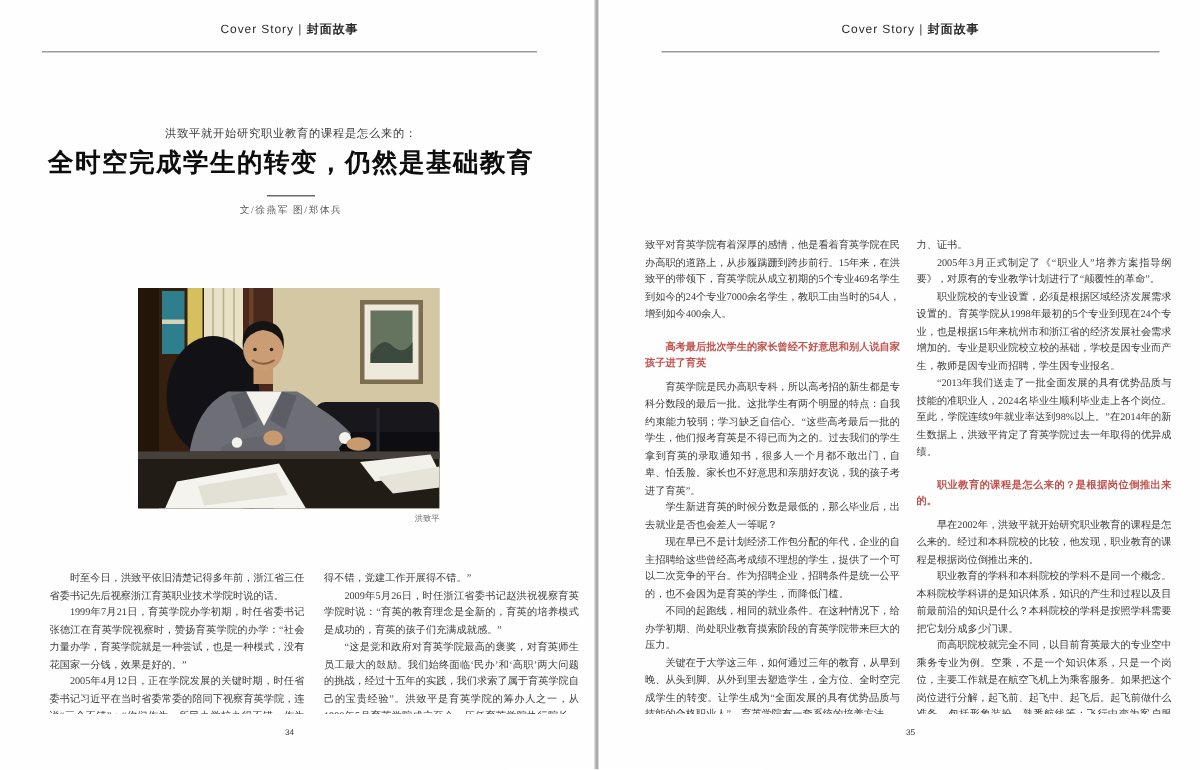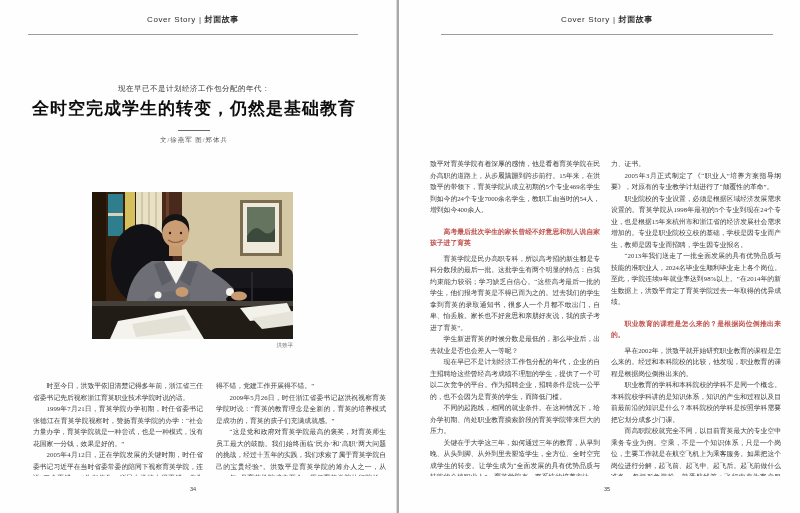--- a/index.html
+++ b/index.html
@@ -59,21 +59,21 @@
   </div>
   <div class="header-rule hr-left"></div>
 
   <div class="page-header ph-right">
     <span>Cover Story</span><span class="sep">|</span><span class="cn">封面故事</span>
   </div>
   <div class="header-rule hr-right"></div>
 
   <div class="spine"></div>
 
-  <div class="kicker">现在早已不是计划经济工作包分配的年代：</div>
+  <div class="kicker">洪致平就开始研究职业教育的课程是怎么来的：</div>
   <div class="article-title">全时空完成学生的转变，仍然是基础教育</div>
   <div class="title-divider"></div>
   <div class="byline">文/徐燕军  图/郑体兵</div>
 
   <div class="photo">
     <svg width="201" height="147" viewBox="0 0 201 147" xmlns="http://www.w3.org/2000/svg">
 
       <rect width="201" height="147" fill="#cfc19d"></rect>
       <rect x="90" width="111" height="147" fill="#d4c7a3"></rect>
 

